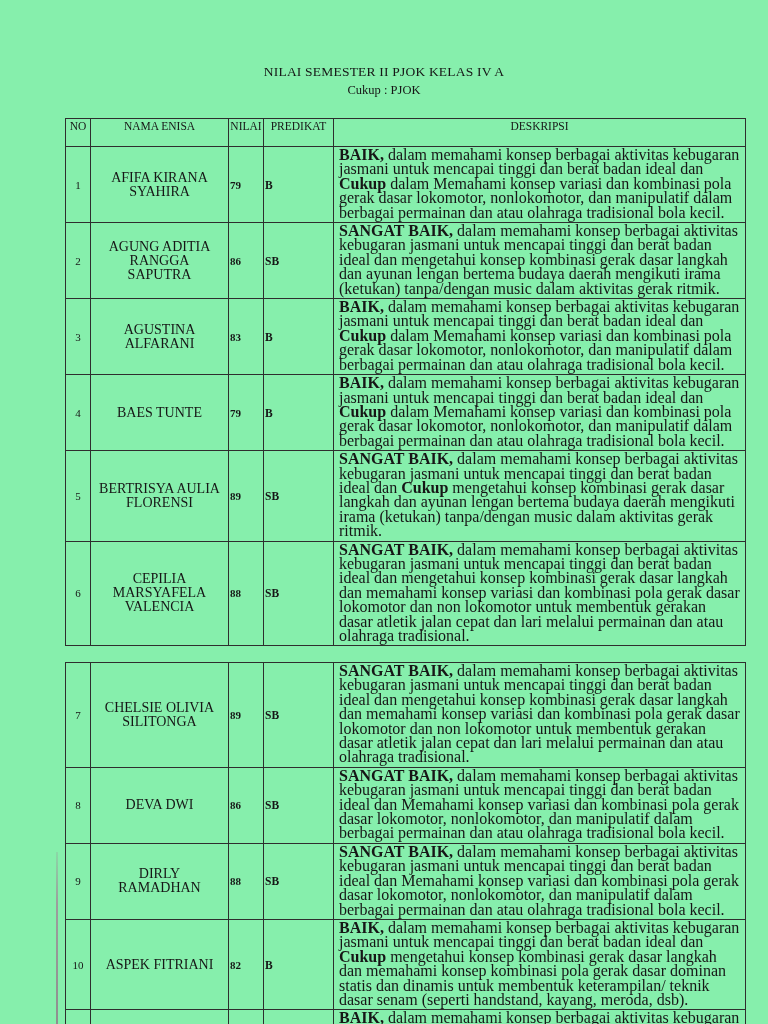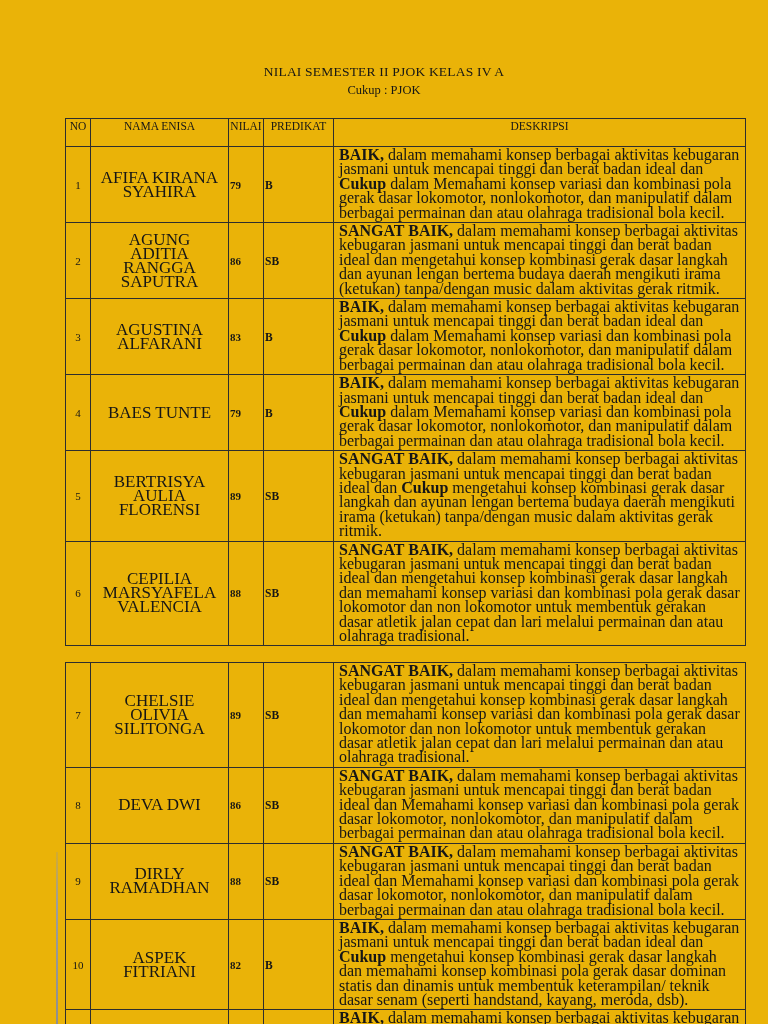--- a/index.html
+++ b/index.html
@@ -4,21 +4,21 @@
 <style>
   html, body {
     margin: 0;
     padding: 0;
     background: #ffffff;
   }
   .page {
     position: relative;
     width: 768px;
     height: 1024px;
-    background: #eab308;
+    background: #86efac;
     overflow: hidden;
     font-family: "Liberation Serif", "DejaVu Serif", serif;
     color: #161616;
   }
   .title-block {
     position: absolute;
     top: 64px;
     left: 0;
     width: 768px;
     text-align: center;
@@ -67,21 +67,21 @@
     padding-left: 4px;
   }
   .c-no {
     text-align: center;
     vertical-align: middle;
     font-size: 11px;
   }
   .c-name {
     text-align: center;
     vertical-align: middle;
-    font-size: 17px;
+    font-size: 14px;
     line-height: 14px;
     padding: 0 8px;
   }
   .c-score, .c-grade {
     text-align: left;
     vertical-align: middle;
     font-weight: bold;
     font-size: 11px;
   }
   .c-grade { font-size: 11.5px; }

